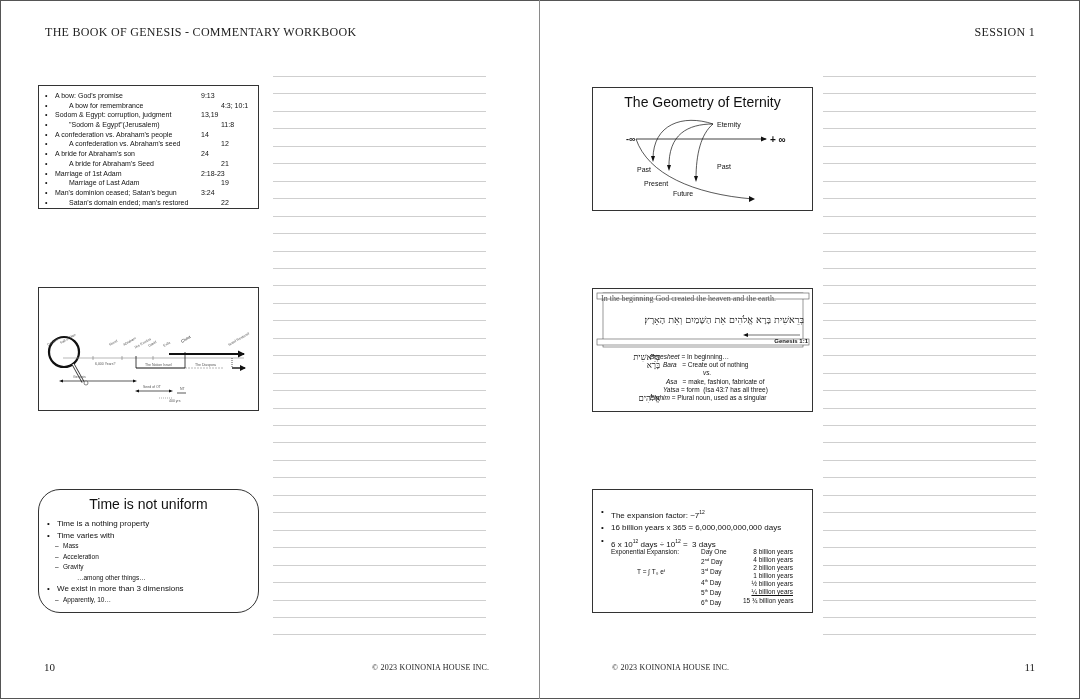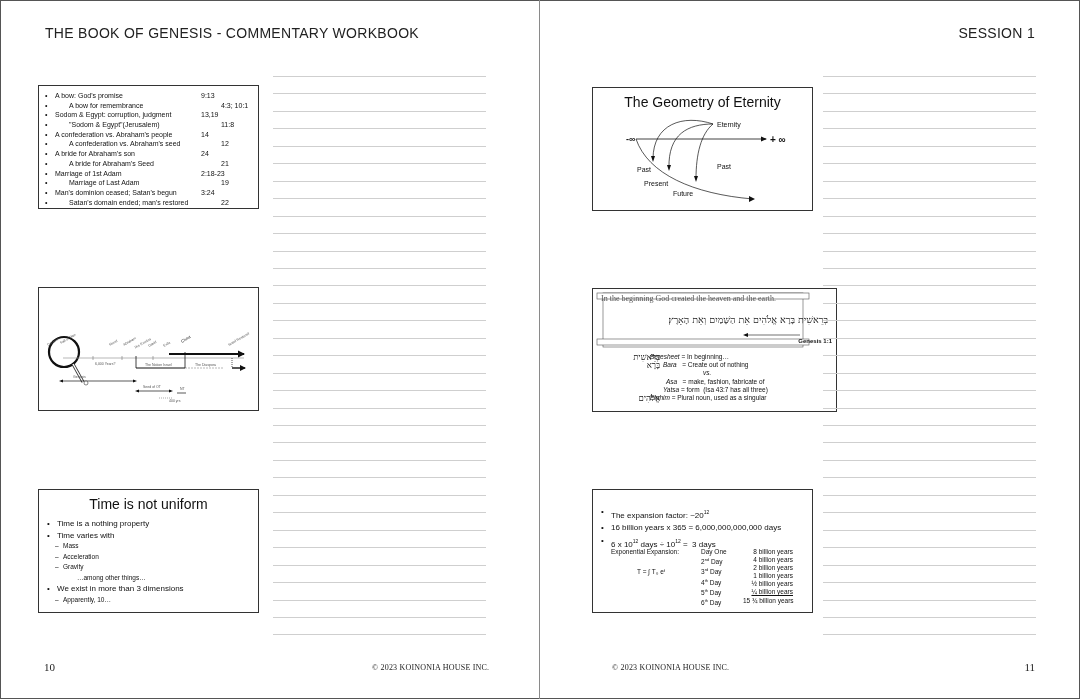--- a/index.html
+++ b/index.html
@@ -9,22 +9,22 @@
   }
   .page {
     position: absolute; top: 0; height: 699px; width: 540px; background: #fff;
     box-sizing: border-box;
   }
   .page-left { left: 0; border-left: 1px solid #555; border-top: 1px solid #555; border-bottom: 1px solid #555; }
   .page-right { left: 540px; border-right: 1px solid #555; border-top: 1px solid #555; border-bottom: 1px solid #555; }
   .gutter { position: absolute; left: 539px; top: 0; width: 2px; height: 699px; background: #8a8a8a; }
 
   .running-head {
-    position: absolute; top: 24px; font-family: Liberation Sans, sans-serif;
-    font-size: 14px; letter-spacing: 0.3px; color: #222; text-transform: uppercase; text-align: right;
+    position: absolute; top: 24px; font-family: Liberation Serif, serif;
+    font-size: 12px; letter-spacing: 0.3px; color: #222; text-transform: uppercase; text-align: right;
   }
   .footer-text {
     position: absolute; top: 662px; font-family: "Liberation Serif", serif;
     font-size: 8px; color: #222; text-transform: uppercase; letter-spacing: 0.2px; margin-left: 16px;
   }
   .page-num {
     position: absolute; top: 660px; font-family: "Liberation Serif", serif; font-size: 11px; color: #222;
   }
 
   .slide {
@@ -197,21 +197,21 @@
       <polygon points="98,65 94,63.5 94,66.5" fill="#111"></polygon>
       <line x1="98" y1="75" x2="132" y2="75" stroke="#111" stroke-width="0.7"></line>
       <polygon points="96,75 100,73.5 100,76.5" fill="#111"></polygon>
       <polygon points="134,75 130,73.5 130,76.5" fill="#111"></polygon>
       <line x1="138" y1="77" x2="147" y2="77" stroke="#111" stroke-width="0.7"></line>
       <line x1="120" y1="82" x2="134" y2="82" stroke="#555" stroke-width="0.5" stroke-dasharray="1,1"></line>
       <circle cx="47" cy="67" r="2" fill="#fff" stroke="#333" stroke-width="0.6"></circle>
     </svg>
   </div>
 
-  <div class="slide" style="left:37px; top:488px;">
+  <div class="slide" style="left:37px; top:488px;border-radius:22px;">
     <div class="slide-title">Time is not uniform</div>
     <div class="bullets">
       <div class="b1">Time is a nothing property</div>
       <div class="b1">Time varies with</div>
       <div class="b2">Mass</div>
       <div class="b2">Acceleration</div>
       <div class="b2">Gravity</div>
       <div class="b3">…among other things…</div>
       <div class="b1">We exist in more than 3 dimensions</div>
       <div class="b2">Apparently, 10…</div>
@@ -281,21 +281,21 @@
         <text x="33" y="28" font-size="9" font-weight="bold">-∞</text>
         <text x="177" y="29" font-size="10" font-weight="bold">+ ∞</text>
         <text x="44" y="58" font-size="7">Past</text>
         <text x="124" y="55" font-size="7">Past</text>
         <text x="51" y="72" font-size="7">Present</text>
         <text x="80" y="82" font-size="7">Future</text>
       </g>
     </svg>
   </div>
 
-  <div class="slide" style="left:52px; top:287px; width:245px;text-decoration:underline;">
+  <div class="slide" style="left:52px; top:287px; width:221px;text-decoration:underline;">
     <svg class="scroll" viewBox="0 0 215 58" width="215" height="58">
       <rect x="8" y="2" width="200" height="54" fill="#fff" stroke="#555" stroke-width="0.6"></rect>
       <rect x="2" y="2" width="212" height="6" fill="#fff" stroke="#555" stroke-width="0.6"></rect>
       <rect x="2" y="48" width="212" height="6" fill="#fff" stroke="#555" stroke-width="0.6"></rect>
       <line x1="150" y1="44" x2="205" y2="44" stroke="#111" stroke-width="0.6"></line>
       <polygon points="148,44 153,42 153,46" fill="#111"></polygon>
     </svg>
     <div class="scroll-text">In the beginning God created the heaven and the earth.</div>
     <div class="hebrew-line">בְּרֵאשִׁית בָּרָא אֱלֹהִים אֵת הַשָּׁמַיִם וְאֵת הָאָרֶץ׃</div>
     <div class="verse-ref">Genesis 1:1</div>
@@ -319,21 +319,21 @@
       </div>
       <div class="gdef-row">
         <span class="gdef-heb">אֱלֹהִים</span>
         <span style="position:absolute;left:57px;"><span class="gdef-term">Elohim</span><span> = Plural noun, used as a singular</span></span>
       </div>
     </div>
   </div>
 
   <div class="slide" style="left:52px; top:488px; width:221px;">
     <div class="exp">
-      <div class="b1"><span>The expansion factor: ~20</span><sup>12</sup></div>
+      <div class="b1"><span>The expansion factor: ~7</span><sup>12</sup></div>
       <div class="b1"><span>16 billion years x 365 = 6,000,000,000,000 days</span></div>
       <div class="b1"><span>6 x 10</span><sup>12</sup><span> days ÷ 10</span><sup>12</sup><span style="white-space:pre"> =  3 days</span></div>
     </div>
     <div class="exp-table">
       <div class="exp-label">Exponential Expansion:</div>
       <div class="exp-formula">T = ∫ T₀ eᵗ</div>
       <div class="exp-days">
         <div>Day One</div>
         <div><span>2</span><sup>nd</sup><span> Day</span></div>
         <div><span>3</span><sup>rd</sup><span> Day</span></div>

